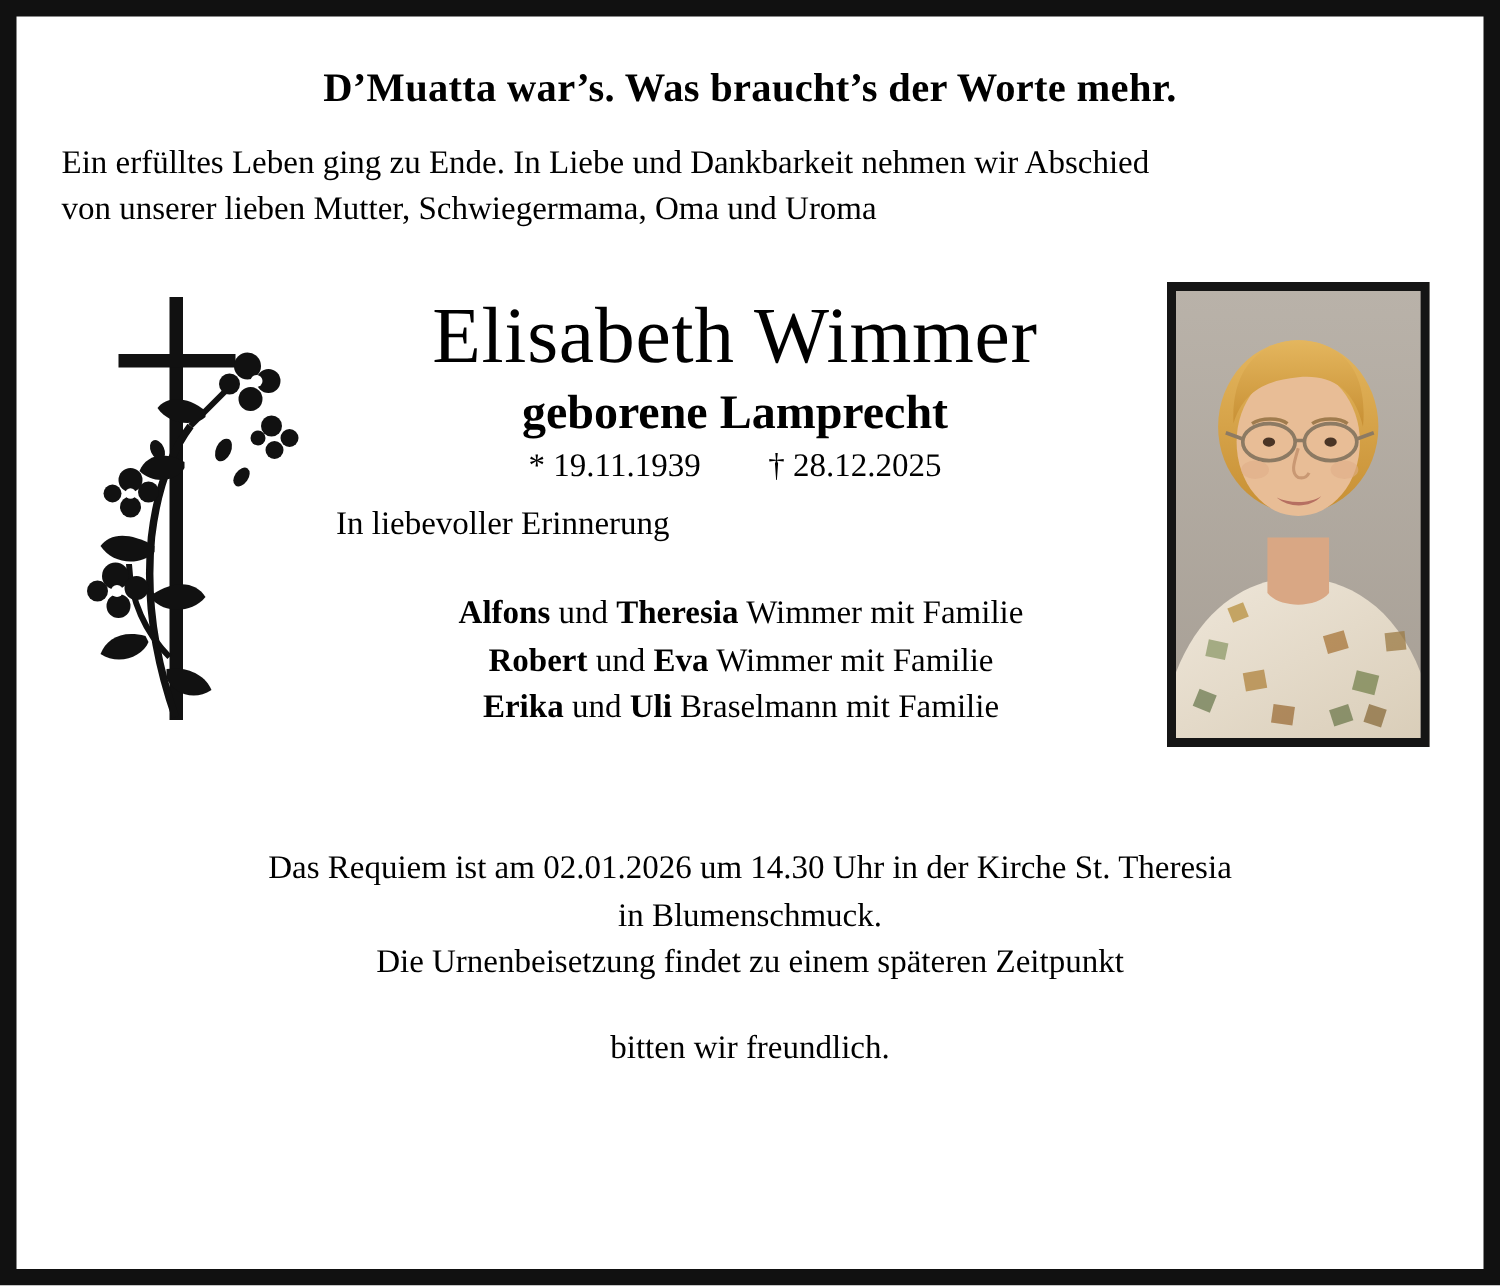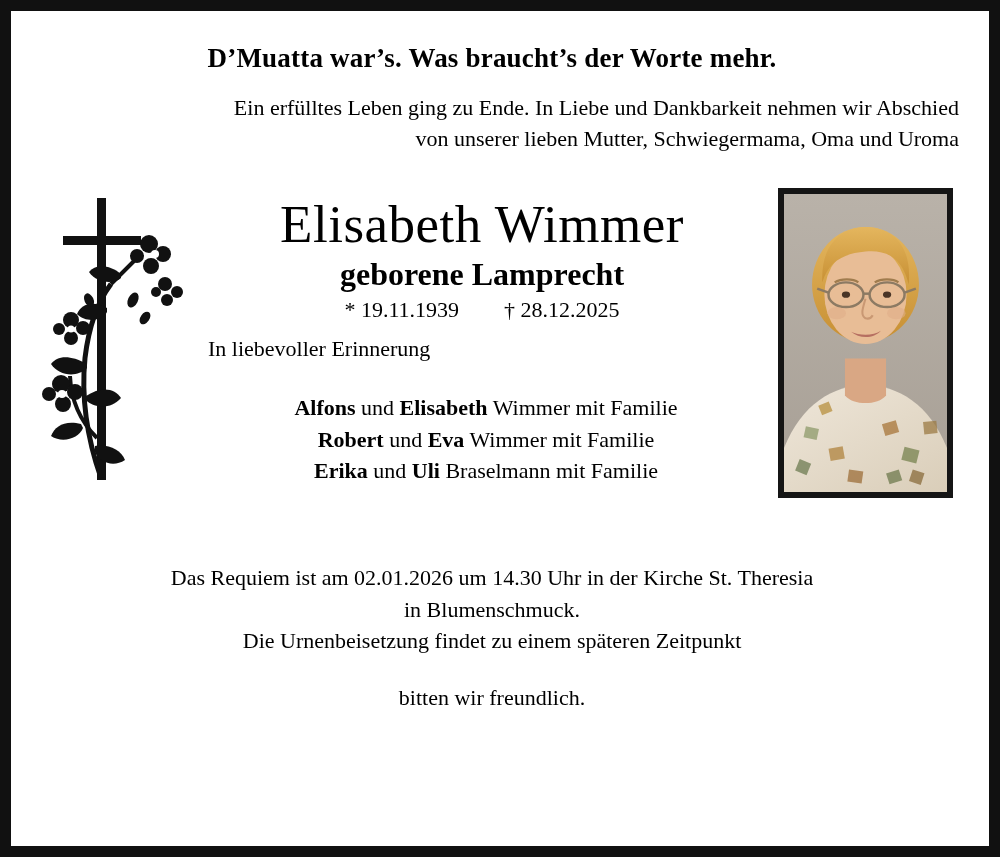--- a/index.html
+++ b/index.html
@@ -21,33 +21,33 @@
     box-sizing: border-box;
     background: #ffffff;
     border: 11px solid #111111;
     padding: 0;
   }
   .inner {
     position: relative;
     width: 100%;
     height: 100%;
     box-sizing: border-box;
-    padding: 18px 30px 10px 14px;
+    padding: 18px 30px 10px 30px;
   }
   .headline {
     text-align: center;
     font-family: "Liberation Serif", serif;
     font-weight: bold;
     font-size: 27px;
     letter-spacing: 0.2px;
     margin-top: 14px;
     margin-bottom: 8px;
   }
   .intro {
-    text-align: right;
+    text-align: left;
     font-size: 22px;
     line-height: 1.42;
     margin-top: 18px;
     margin-bottom: 0;
   }
   .intro div {
     white-space: nowrap;
   }
 
   
@@ -218,21 +218,21 @@
           <span class="sep"></span>
           <span>† 28.12.2025</span>
         </div>
 
         <div class="memory-block">
           <div class="memory">In liebevoller Erinnerung</div>
           <div class="family-lines">
             <div class="family-line">
               <b>Alfons</b>
               <span>und</span>
-              <b>Elisabeth</b>
+              <b>Theresia</b>
               <span>Wimmer mit Familie</span>
             </div>
             <div class="family-line">
               <b>Robert</b>
               <span>und</span>
               <b>Eva</b>
               <span>Wimmer mit Familie</span>
             </div>
             <div class="family-line">
               <b>Erika</b>

